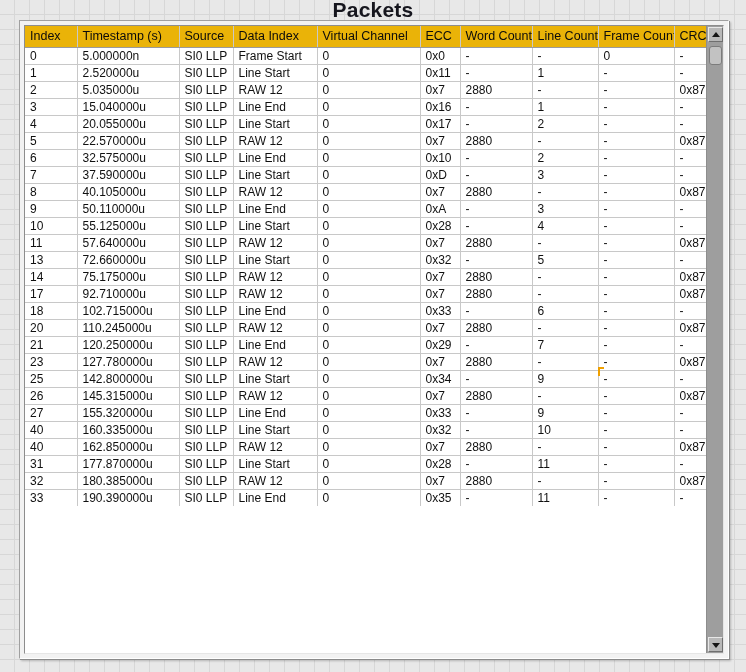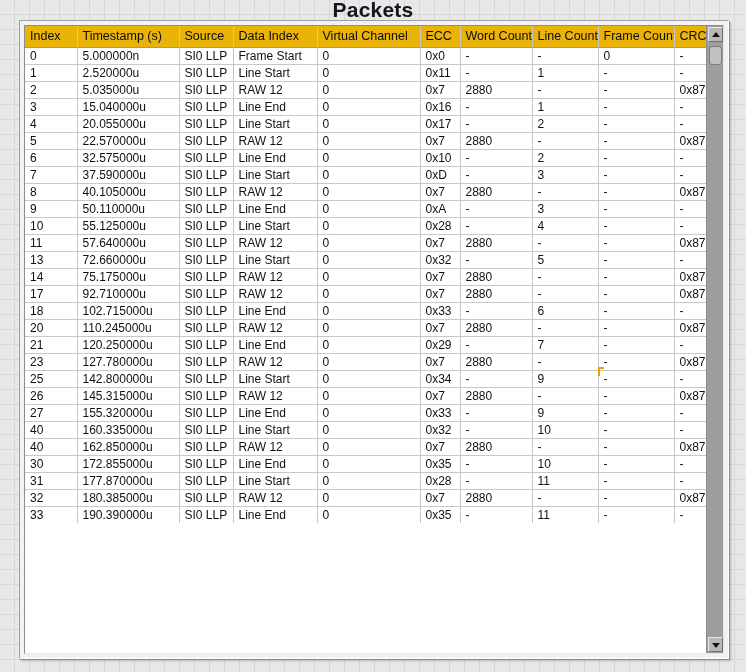--- a/index.html
+++ b/index.html
@@ -508,32 +508,20 @@
               <td>SI0 LLP</td>
               <td>RAW 12</td>
               <td>0</td>
               <td>0x7</td>
               <td>2880</td>
               <td>-</td>
               <td>-</td>
               <td>0x8711</td>
             </tr>
             <tr>
-              <td>30</td>
-              <td>172.855000u</td>
-              <td>SI0 LLP</td>
-              <td>Line End</td>
-              <td>0</td>
-              <td>0x35</td>
-              <td>-</td>
-              <td>10</td>
-              <td>-</td>
-              <td>-</td>
-            </tr>
-            <tr>
               <td>31</td>
               <td>177.870000u</td>
               <td>SI0 LLP</td>
               <td>Line Start</td>
               <td>0</td>
               <td>0x28</td>
               <td>-</td>
               <td>11</td>
               <td>-</td>
               <td>-</td>

